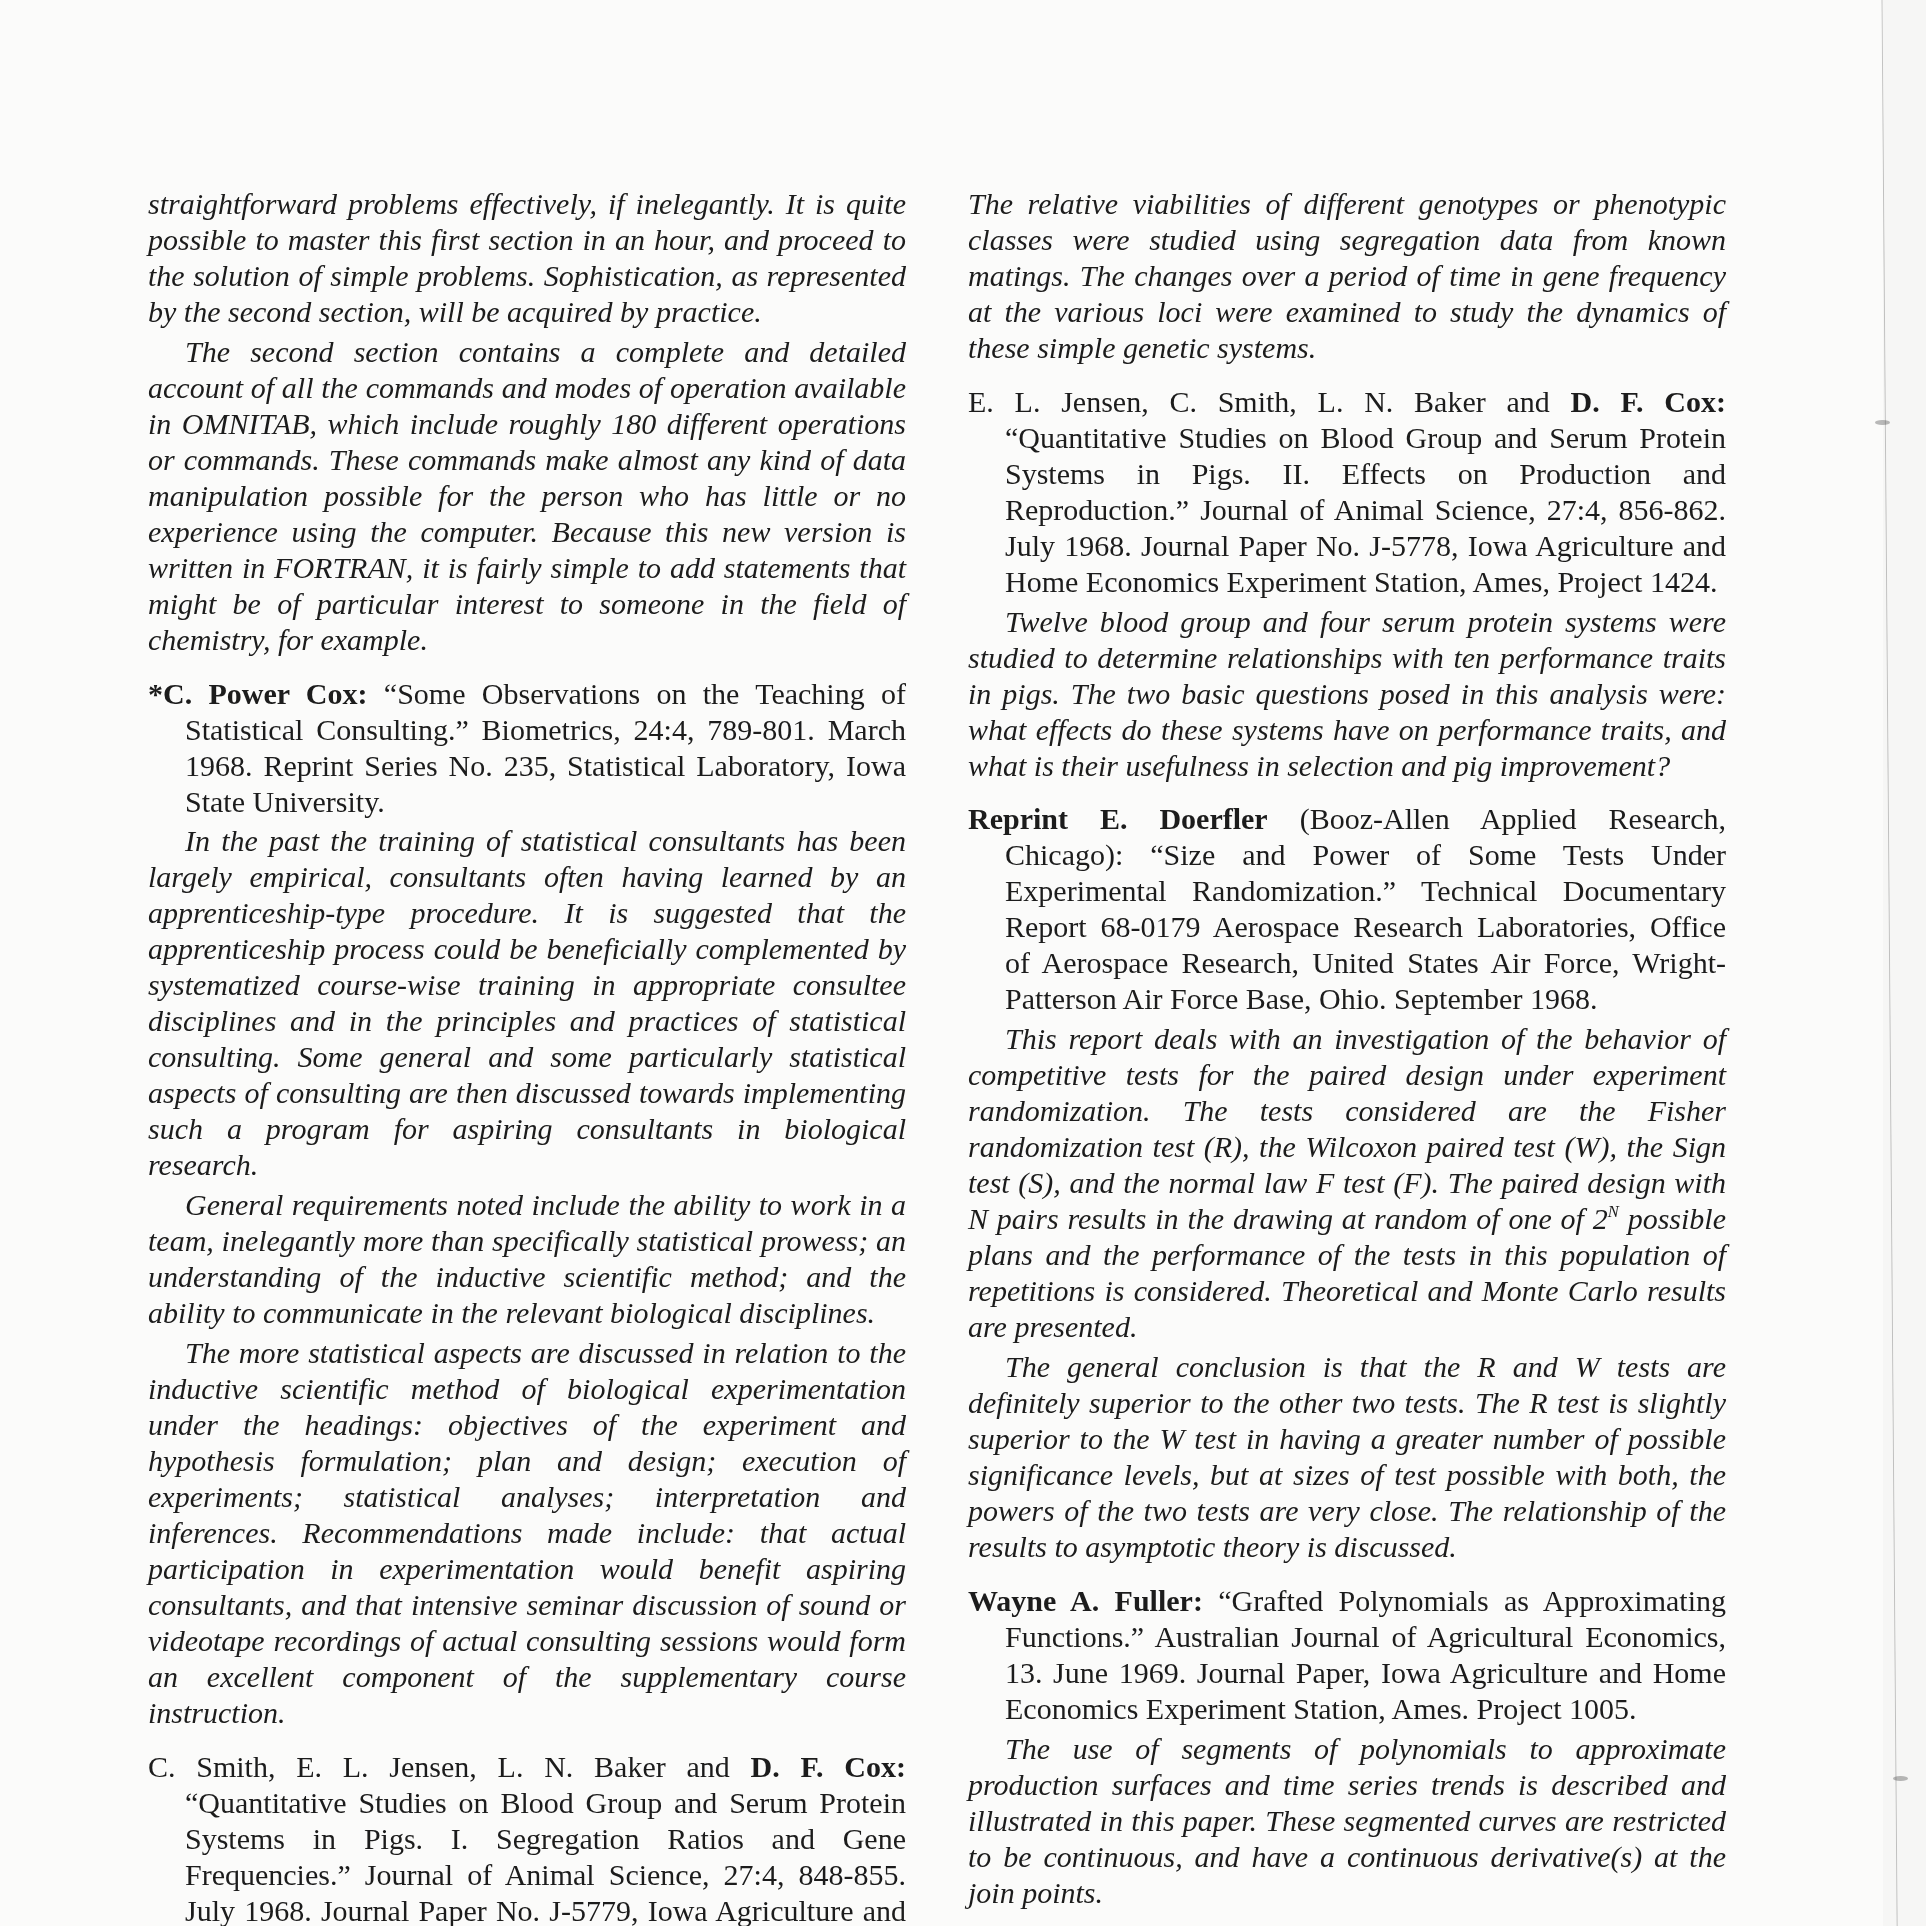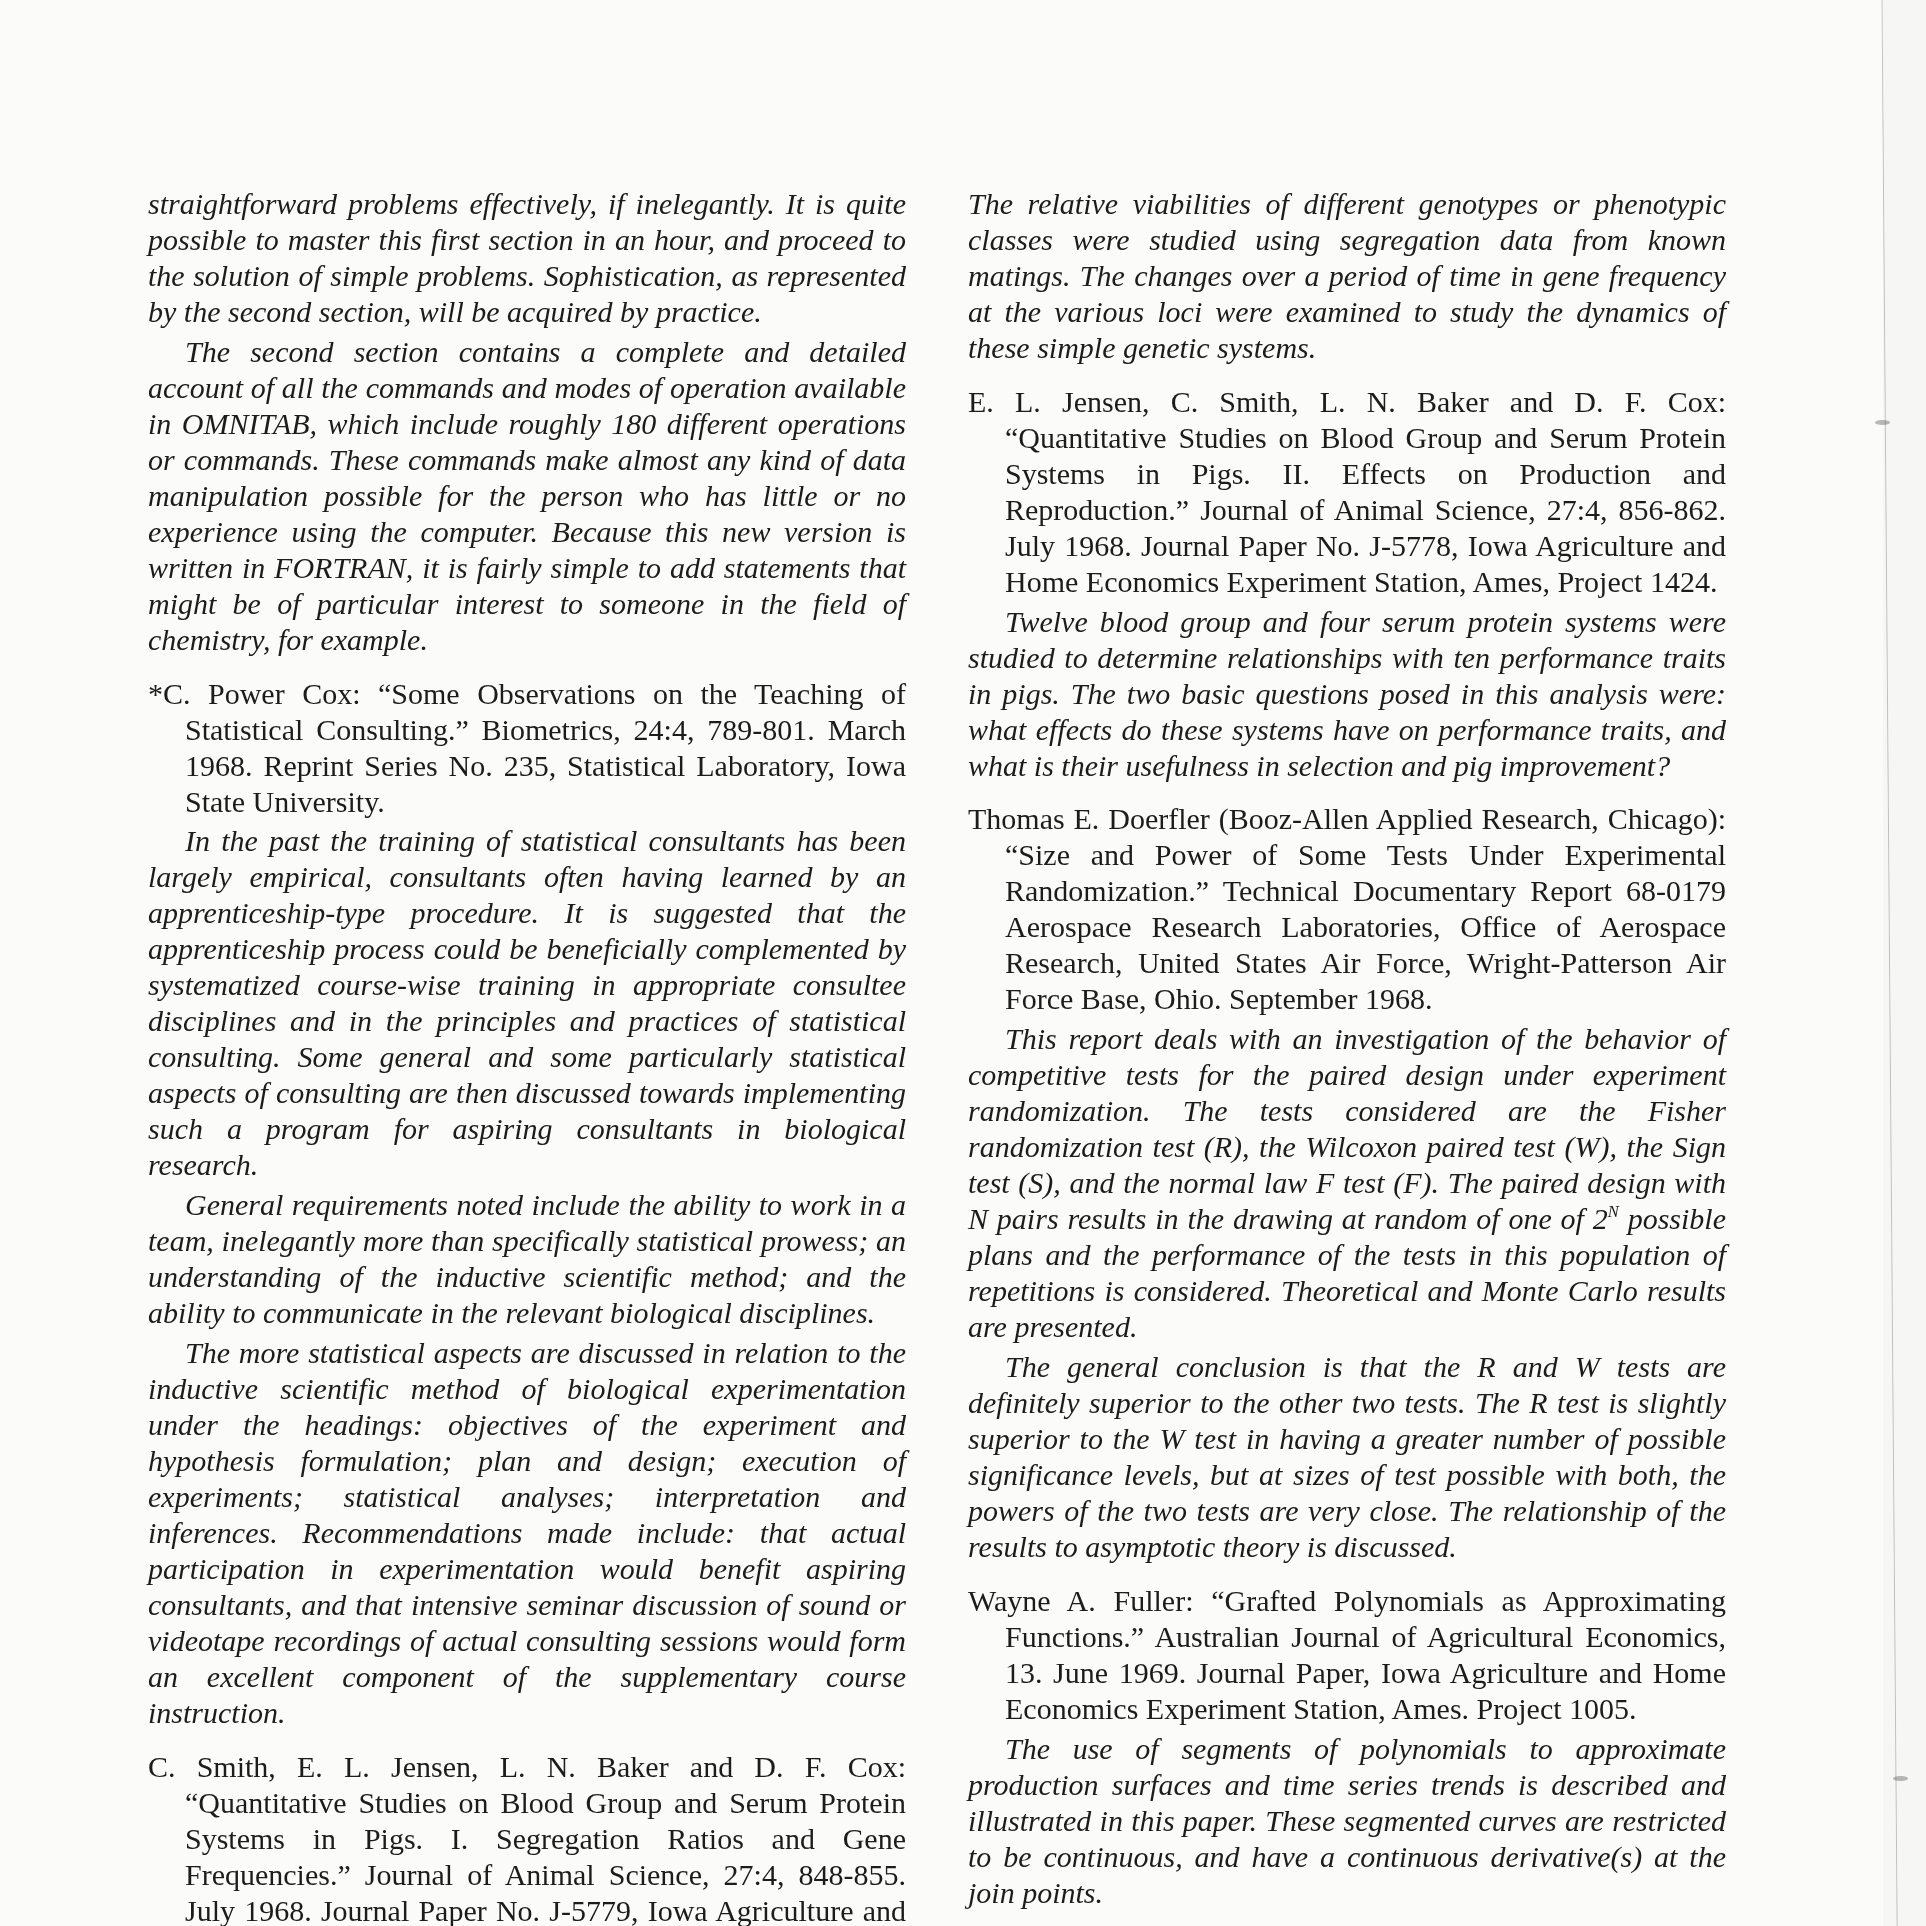--- a/index.html
+++ b/index.html
@@ -60,21 +60,21 @@
     .para.no-indent {
       text-indent: 0;
     }
     .ref {
       margin: 17.7px 0 3.9px 0;
       padding-left: 37px;
       text-indent: -37px;
     }
     .ref:first-child { margin-top: 0; }
     .ref .author {
-      font-weight: normal;
+      font-weight: bold;
     }
     .ref .author.plain {
       font-weight: normal;
       margin-top: 8px;
     }
     sup.exp {
       font-size: 0.55em;
       line-height: 0;
       vertical-align: 0.75em;
     }
@@ -99,21 +99,21 @@
   <p class="ref"><span class="author plain">C. Smith, E. L. Jensen, L. N. Baker and </span><span class="author">D. F. Cox:</span><span> “Quantitative Studies on Blood Group and Serum Protein Systems in Pigs. I. Segregation Ratios and Gene Frequencies.” Journal of Animal Science, 27:4, 848-855. July 1968. Journal Paper No. J-5779, Iowa Agriculture and Home Economics Experiment Station, Ames, Project 1424.</span></p>
   <p class="para">Fifteen blood group and seven serum protein sys­tems have been identified in the domestic pig. How­ever, the significance of these polymorphisms in pig populations is still undetermined. The problem was studied using data on 17 blood systems together with pedigree and performance records on the same pigs.</p>
 </div>
 
 <div class="column col-right">
   <p class="para no-indent">The relative viabilities of different genotypes or pheno­typic classes were studied using segregation data from known matings. The changes over a period of time in gene frequency at the various loci were examined to study the dynamics of these simple genetic systems.</p>
 
   <p class="ref"><span class="author plain">E. L. Jensen, C. Smith, L. N. Baker and </span><span class="author">D. F. Cox:</span><span> “Quantitative Studies on Blood Group and Serum Protein Systems in Pigs. II. Effects on Production and Reproduction.” Journal of Animal Science, 27:4, 856-862. July 1968. Journal Paper No. J-5778, Iowa Agriculture and Home Economics Experiment Station, Ames, Project 1424.</span></p>
   <p class="para">Twelve blood group and four serum protein sys­tems were studied to determine relationships with ten performance traits in pigs. The two basic questions posed in this analysis were: what effects do these sys­tems have on performance traits, and what is their use­fulness in selection and pig improvement?</p>
 
-  <p class="ref"><span class="author">Thomas E. Doerfler</span><span> (Booz-Allen Applied Research, Chicago): “Size and Power of Some Tests Under Experimental Randomization.” Technical Doc­umentary Report 68-0179 Aerospace Research Lab­oratories, Office of Aerospace Research, United States Air Force, Wright-Patterson Air Force Base, Ohio. September 1968.</span></p>
+  <p class="ref"><span class="author">Reprint E. Doerfler</span><span> (Booz-Allen Applied Research, Chicago): “Size and Power of Some Tests Under Experimental Randomization.” Technical Doc­umentary Report 68-0179 Aerospace Research Lab­oratories, Office of Aerospace Research, United States Air Force, Wright-Patterson Air Force Base, Ohio. September 1968.</span></p>
   <p class="para"><span>This report deals with an investigation of the behav­ior of competitive tests for the paired design under experiment randomization. The tests considered are the Fisher randomization test (R), the Wilcoxon paired test (W), the Sign test (S), and the normal law F test (F). The paired design with N pairs results in the drawing at random of one of 2</span><sup class="exp">N</sup><span> possible plans and the performance of the tests in this population of repeti­tions is considered. Theoretical and Monte Carlo results are presented.</span></p>
   <p class="para">The general conclusion is that the R and W tests are definitely superior to the other two tests. The R test is slightly superior to the W test in having a greater number of possible significance levels, but at sizes of test possible with both, the powers of the two tests are very close. The relationship of the results to asymptotic theory is discussed.</p>
 
   <p class="ref"><span class="author">Wayne A. Fuller:</span><span> “Grafted Polynomials as Approx­imating Functions.” Australian Journal of Agricul­tural Economics, 13. June 1969. Journal Paper, Iowa Agriculture and Home Economics Experiment Sta­tion, Ames. Project 1005.</span></p>
   <p class="para">The use of segments of polynomials to approximate production surfaces and time series trends is described and illustrated in this paper. These segmented curves are restricted to be continuous, and have a continuous derivative(s) at the join points.</p>
 
   <p class="ref" style="line-height:39px;"><span class="author">*Irving J. Hall</span><span> (Sandia Corporation, Albuquerque, New Mexico) and </span></p>
 </div>
 
 

